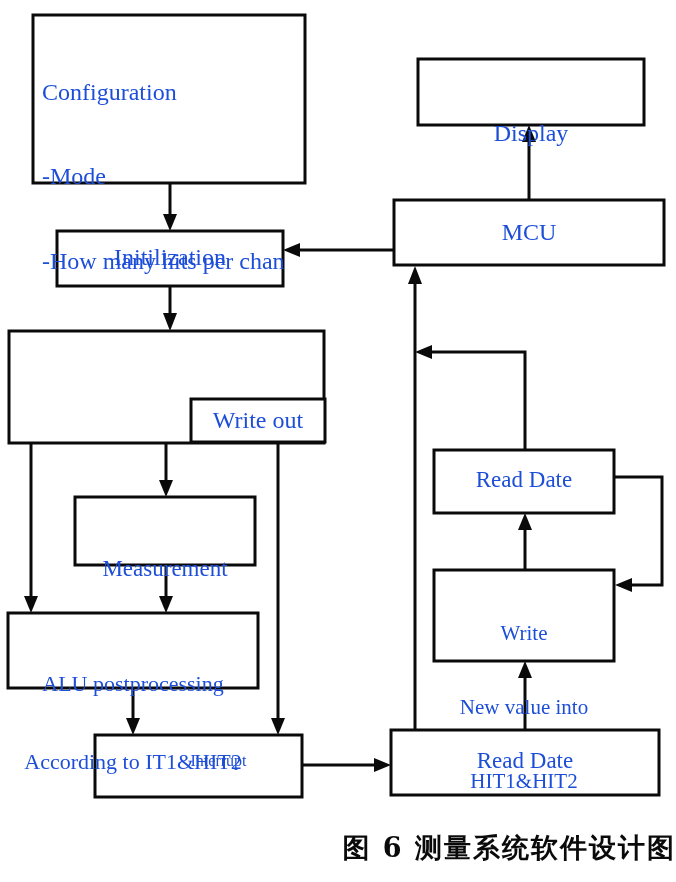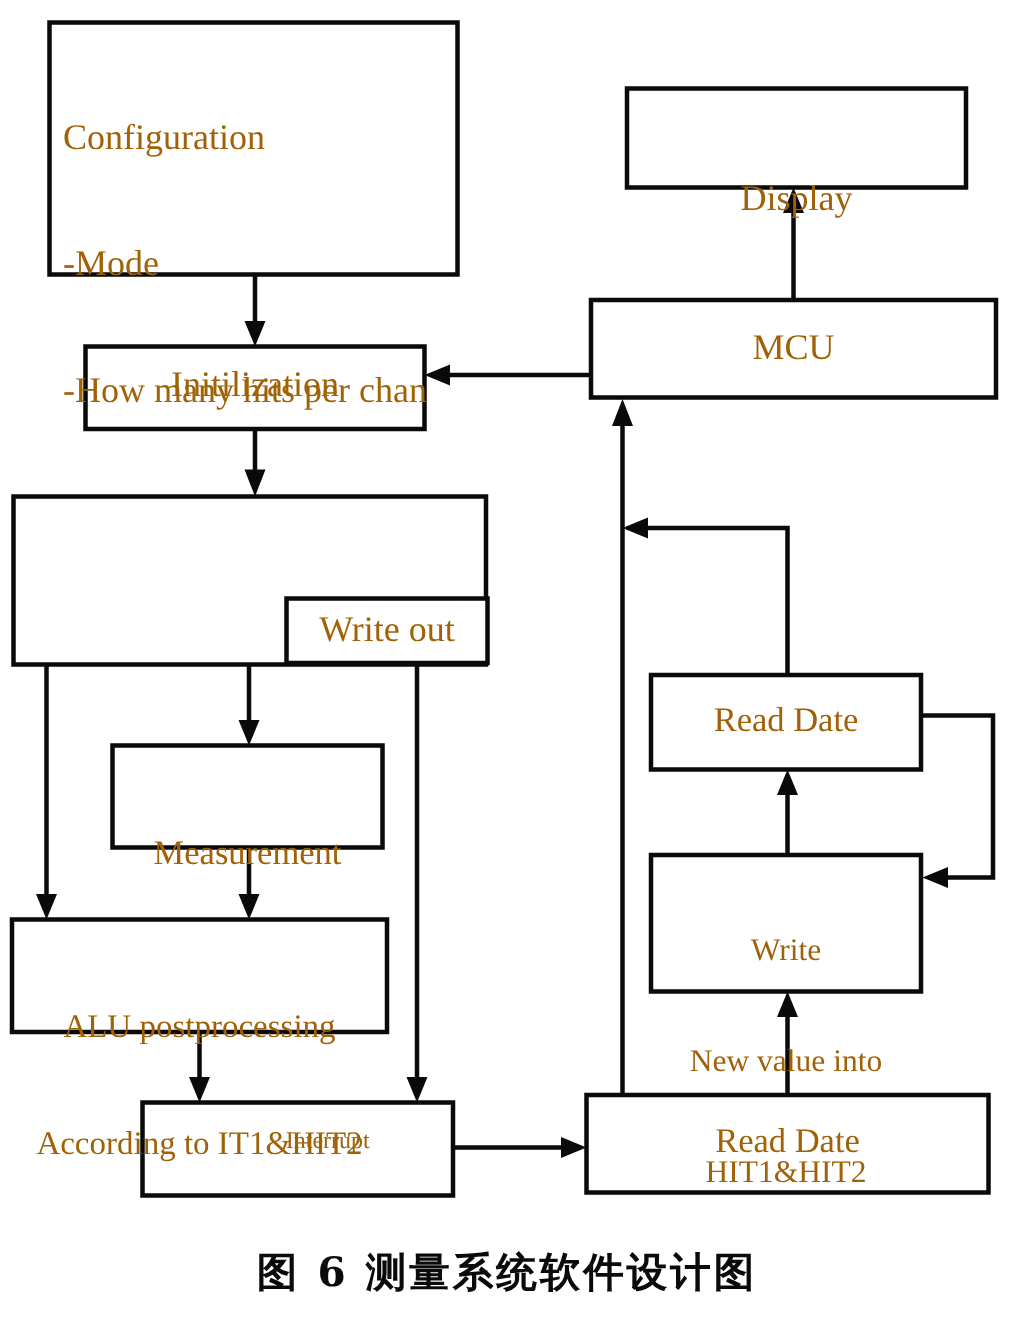--- a/index.html
+++ b/index.html
@@ -31,37 +31,37 @@
   svg.diagram polyline.conn {
     stroke: #0a0a0a;
     stroke-width: 3;
     fill: none;
   }
   svg.diagram polygon.arrowhead {
     fill: #0a0a0a;
   }
   .node-label {
     position: absolute;
-    color: #a16207;
+    color: #1d4ed8;
     font-family: "Liberation Serif", "DejaVu Serif", serif;
     line-height: 1.17;
     white-space: pre;
     pointer-events: none;
   }
   .label-center {
     text-align: center;
   }
   .label-left {
     text-align: left;
   }
   .caption {
     position: absolute;
     left: 0;
     width: 676px;
-    text-align: center;
+    text-align: right;
     color: #0a0a0a;
     font-family: "DejaVu Serif", "Liberation Serif", serif;
     font-weight: bold;
     letter-spacing: 2px;
   }
 </style>
 </head>
 <body>
 
 <div id="page">

